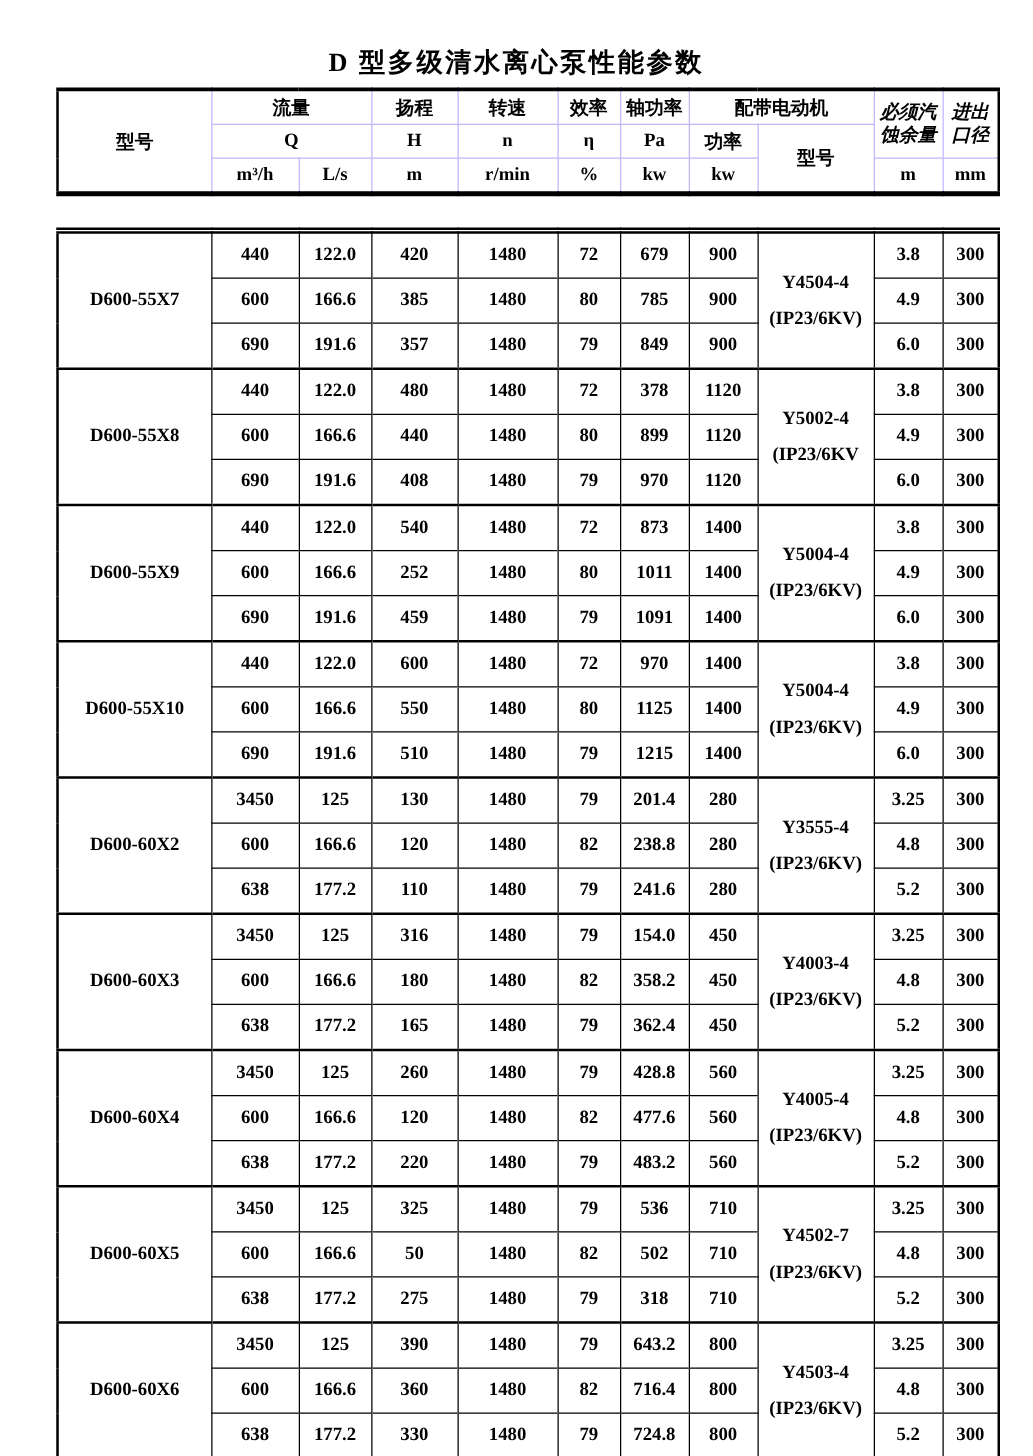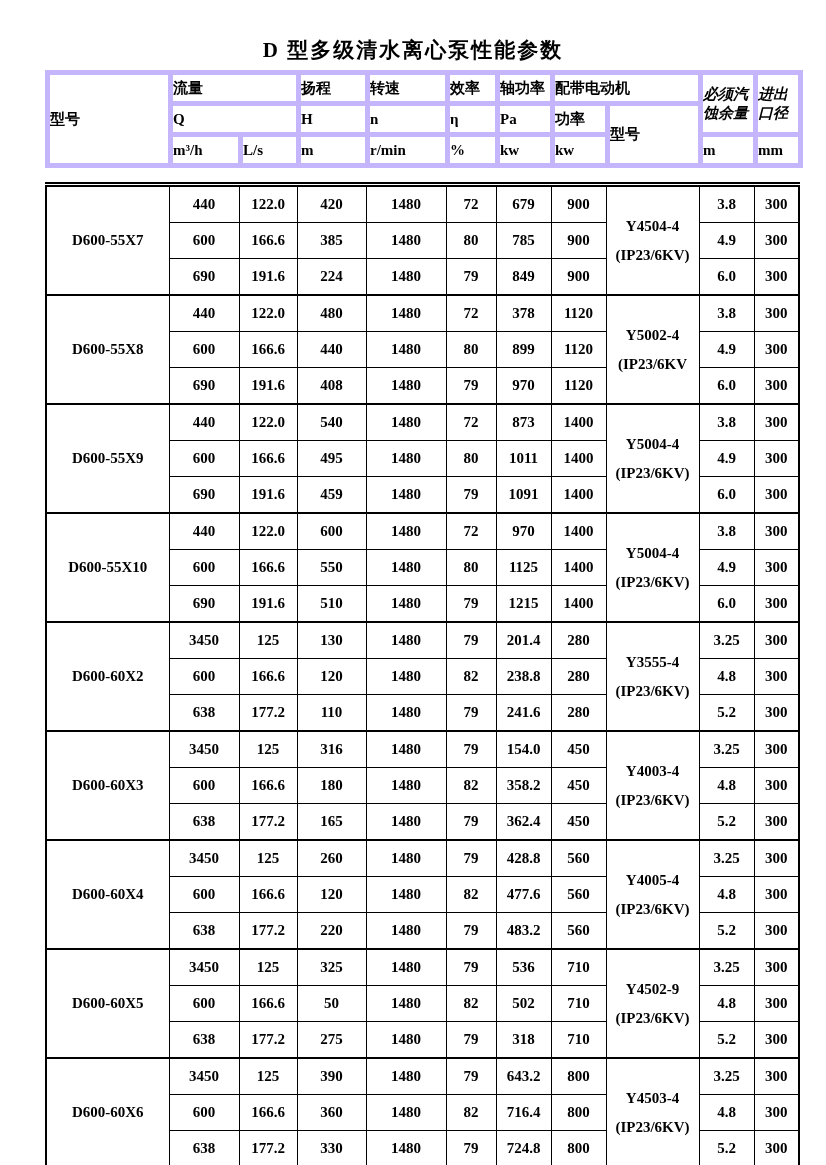--- a/index.html
+++ b/index.html
@@ -13,21 +13,21 @@
     position:absolute;top:36px;left:0;width:826px;margin:0;
     text-align:center;font-size:21px;font-weight:bold;letter-spacing:2px;
   }
   table{border-collapse:collapse;table-layout:fixed;position:absolute;left:45px;background:#fff;}
   
   .hdr{
     top:70px;width:755px;
     border:2px solid #000;border-top:3px solid #000;border-bottom:4px solid #000;
   }
   .hdr td{
-    border:5px solid #c4b5fd;vertical-align:middle;
+    border:1px solid #c4b5fd;text-align:center;vertical-align:middle;
     font-weight:bold;font-size:15px;height:26px;padding:0;overflow:hidden;
   }
   .hdr .two-line div{line-height:1.25;font-style:italic;}
   
   .data{
     top:182px;width:755px;
     border:2px solid #000;border-top:5px double #000;
   }
   .data td{
     border-left:1px solid #000;border-right:1px solid #000;
@@ -138,21 +138,21 @@
     <td class="d">1480</td>
     <td class="d">80</td>
     <td class="d">785</td>
     <td class="d">900</td>
     <td class="d">4.9</td>
     <td class="d">300</td>
   </tr>
   <tr class="r3">
     <td class="d">690</td>
     <td class="d">191.6</td>
-    <td class="d">224</td>
+    <td class="d">357</td>
     <td class="d">1480</td>
     <td class="d">79</td>
     <td class="d">849</td>
     <td class="d">900</td>
     <td class="d">6.0</td>
     <td class="d">300</td>
   </tr>
 
   <tr class="r1">
     <td class="model-cell" rowspan="3">D600-55X8</td>
@@ -205,21 +205,21 @@
     <td class="motor-cell" rowspan="3">
       <div>Y5004-4</div>
       <div>(IP23/6KV)</div>
     </td>
     <td class="d">3.8</td>
     <td class="d">300</td>
   </tr>
   <tr class="r2">
     <td class="d">600</td>
     <td class="d">166.6</td>
-    <td class="d">495</td>
+    <td class="d">252</td>
     <td class="d">1480</td>
     <td class="d">80</td>
     <td class="d">1011</td>
     <td class="d">1400</td>
     <td class="d">4.9</td>
     <td class="d">300</td>
   </tr>
   <tr class="r3">
     <td class="d">690</td>
     <td class="d">191.6</td>
@@ -391,21 +391,21 @@
   <tr class="r1">
     <td class="model-cell" rowspan="3">D600-60X5</td>
     <td class="d">3450</td>
     <td class="d">125</td>
     <td class="d">325</td>
     <td class="d">1480</td>
     <td class="d">79</td>
     <td class="d">536</td>
     <td class="d">710</td>
     <td class="motor-cell" rowspan="3">
-      <div>Y4502-9</div>
+      <div>Y4502-7</div>
       <div>(IP23/6KV)</div>
     </td>
     <td class="d">3.25</td>
     <td class="d">300</td>
   </tr>
   <tr class="r2">
     <td class="d">600</td>
     <td class="d">166.6</td>
     <td class="d">50</td>
     <td class="d">1480</td>

